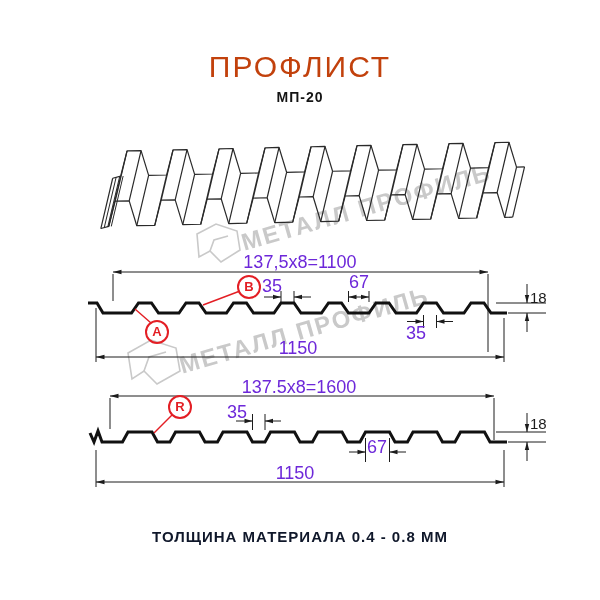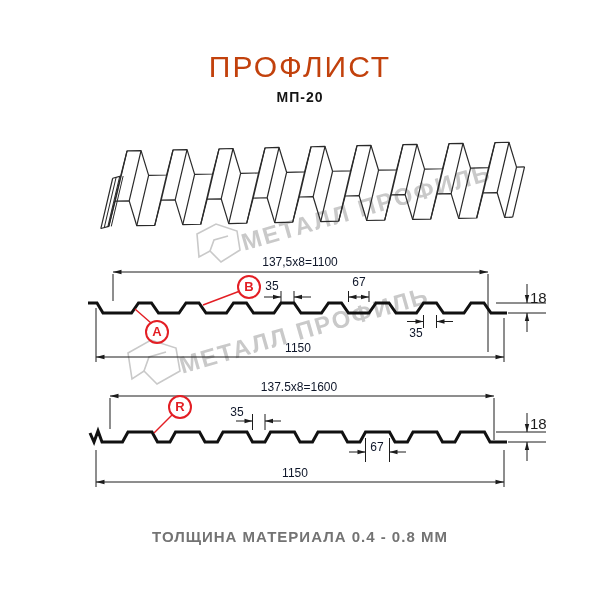--- a/index.html
+++ b/index.html
@@ -10,22 +10,22 @@
   #svg-layer{z-index:2;}
   #txt-layer{z-index:3;}
   .wm-text{position:absolute;color:#c9c9c9;font-weight:700;font-size:24px;
            letter-spacing:2px;white-space:nowrap;transform:rotate(-16deg);
            transform-origin:0 50%;}
   .title{position:absolute;left:300px;top:50px;transform:translateX(-50%);
          font-size:30px;font-weight:400;letter-spacing:2px;color:#c2410c;white-space:nowrap;}
   .subtitle{position:absolute;left:300px;top:89px;transform:translateX(-50%);
          font-size:14px;font-weight:600;letter-spacing:1px;color:#141414;white-space:nowrap;}
   .footer-note{position:absolute;left:300px;top:528px;transform:translateX(-50%);
-         font-size:15px;font-weight:600;letter-spacing:1px;color:#737373;white-space:nowrap;}
-  .dim{position:absolute;font-size:12px;color:#0f172a;white-space:nowrap;
+         font-size:15px;font-weight:600;letter-spacing:1px;color:#0f172a;white-space:nowrap;}
+  .dim{position:absolute;font-size:18px;color:#6d28d9;white-space:nowrap;
        transform:translateX(-50%);line-height:13px;}
   .dim-left{position:absolute;font-size:15px;color:#1c1c1c;white-space:nowrap;line-height:13px;}
   .pt{position:absolute;width:20px;height:20px;border:2px solid #e31e24;border-radius:50%;
       color:#e31e24;font-size:13px;font-weight:700;line-height:20px;text-align:center;
       background:transparent;}
 </style>
 </head>
 <body>
 
 <div class="layer" id="wm-layer">

